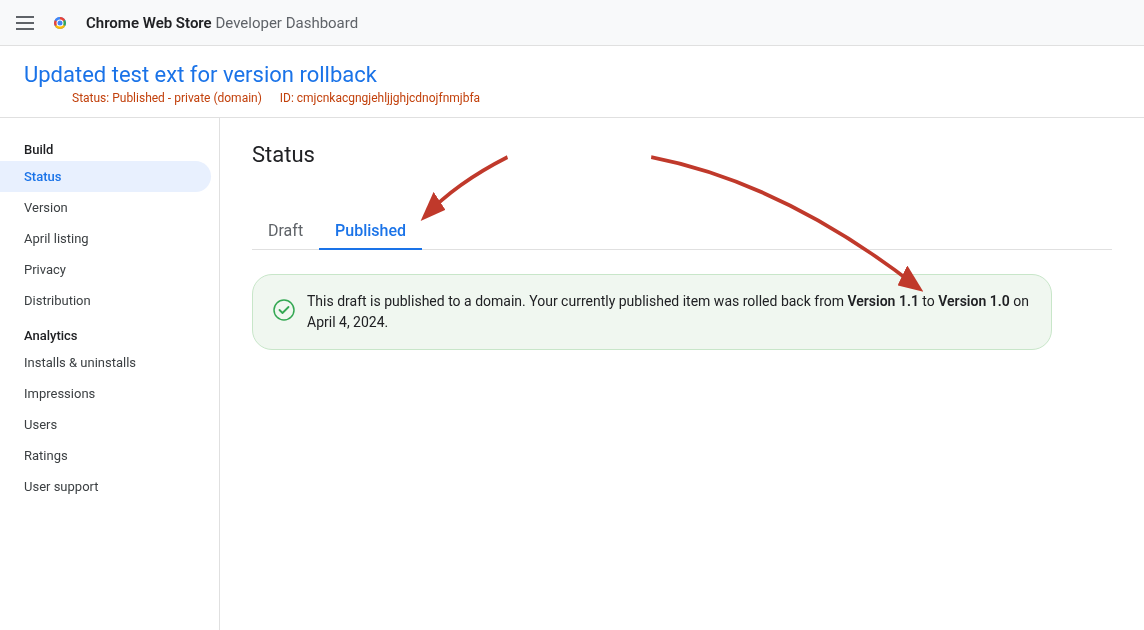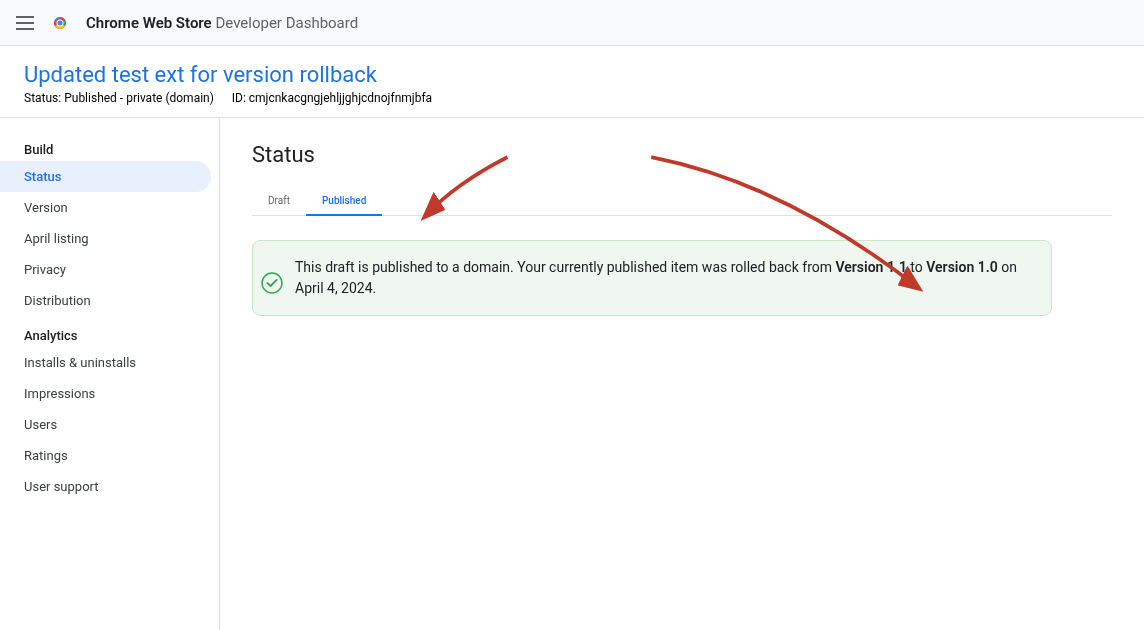--- a/index.html
+++ b/index.html
@@ -17,21 +17,21 @@
     .topbar-title { font-size: 15px; color: #202124; }
     .topbar-title strong { font-weight: 600; color: #202124; }
     .topbar-title span { color: #5f6368; font-weight: 400; }
 
     
     .page-header {
       padding: 16px 24px 0 24px;
       border-bottom: 1px solid #e0e0e0;
     }
     .page-title { font-size: 22px; color: #1a73e8; font-weight: 400; margin-bottom: 4px; }
-    .page-subtitle { font-size: 12px; color: #000000; padding-bottom: 12px; }
+    .page-subtitle { font-size: 12px; color: #c2410c; padding-bottom: 12px; margin-left: 48px; }
 
     
     .layout { display: flex; height: calc(630px - 48px - 60px); }
 
     
     .sidebar {
       width: 220px; min-width: 220px;
       padding: 16px 0;
       border-right: 1px solid #e0e0e0;
       background: #fff;
@@ -52,30 +52,30 @@
       padding: 12px 24px 4px 24px;
     }
 
     
     .main-content { flex: 1; padding: 24px 32px; overflow-y: auto; }
     .section-title { font-size: 22px; font-weight: 400; color: #202124; margin-bottom: 20px; }
 
     
     .tabs { display: flex; border-bottom: 1px solid #e0e0e0; margin-bottom: 24px; gap: 0; }
     .tab {
-      padding: 8px 16px; font-size: 10px; cursor: pointer;
-      color: #5f6368; border-bottom: 2px solid transparent; margin-bottom: -1px;
+      padding: 8px 16px; font-size: 16px; cursor: pointer;
+      color: #5f6368; border-bottom: 2px solid transparent; margin-bottom: -1px; margin-top: 26px;
     }
     .tab.active { color: #1a73e8; border-bottom: 2px solid #1a73e8; font-weight: 500; }
 
     
     .status-message {
-      display: flex; align-items: flex-end; gap: 12px;
-      background: #f0f7f0; border: 1px solid #c8e6c9; border-radius: 8px;
-      padding: 16px 8px; max-width: 800px;
+      display: flex; align-items: center; gap: 12px;
+      background: #f0f7f0; border: 1px solid #c8e6c9; border-radius: 20px;
+      padding: 16px 20px; max-width: 800px;
     }
     .status-icon { color: #34a853; font-size: 20px; margin-top: 1px; flex-shrink: 0; }
     .status-text { font-size: 14px; color: #202124; line-height: 1.5; }
     .status-text strong { font-weight: 600; }
   </style>
 </head>
 <body>
 
 <div class="topbar">
   <div class="topbar-menu-icon">

